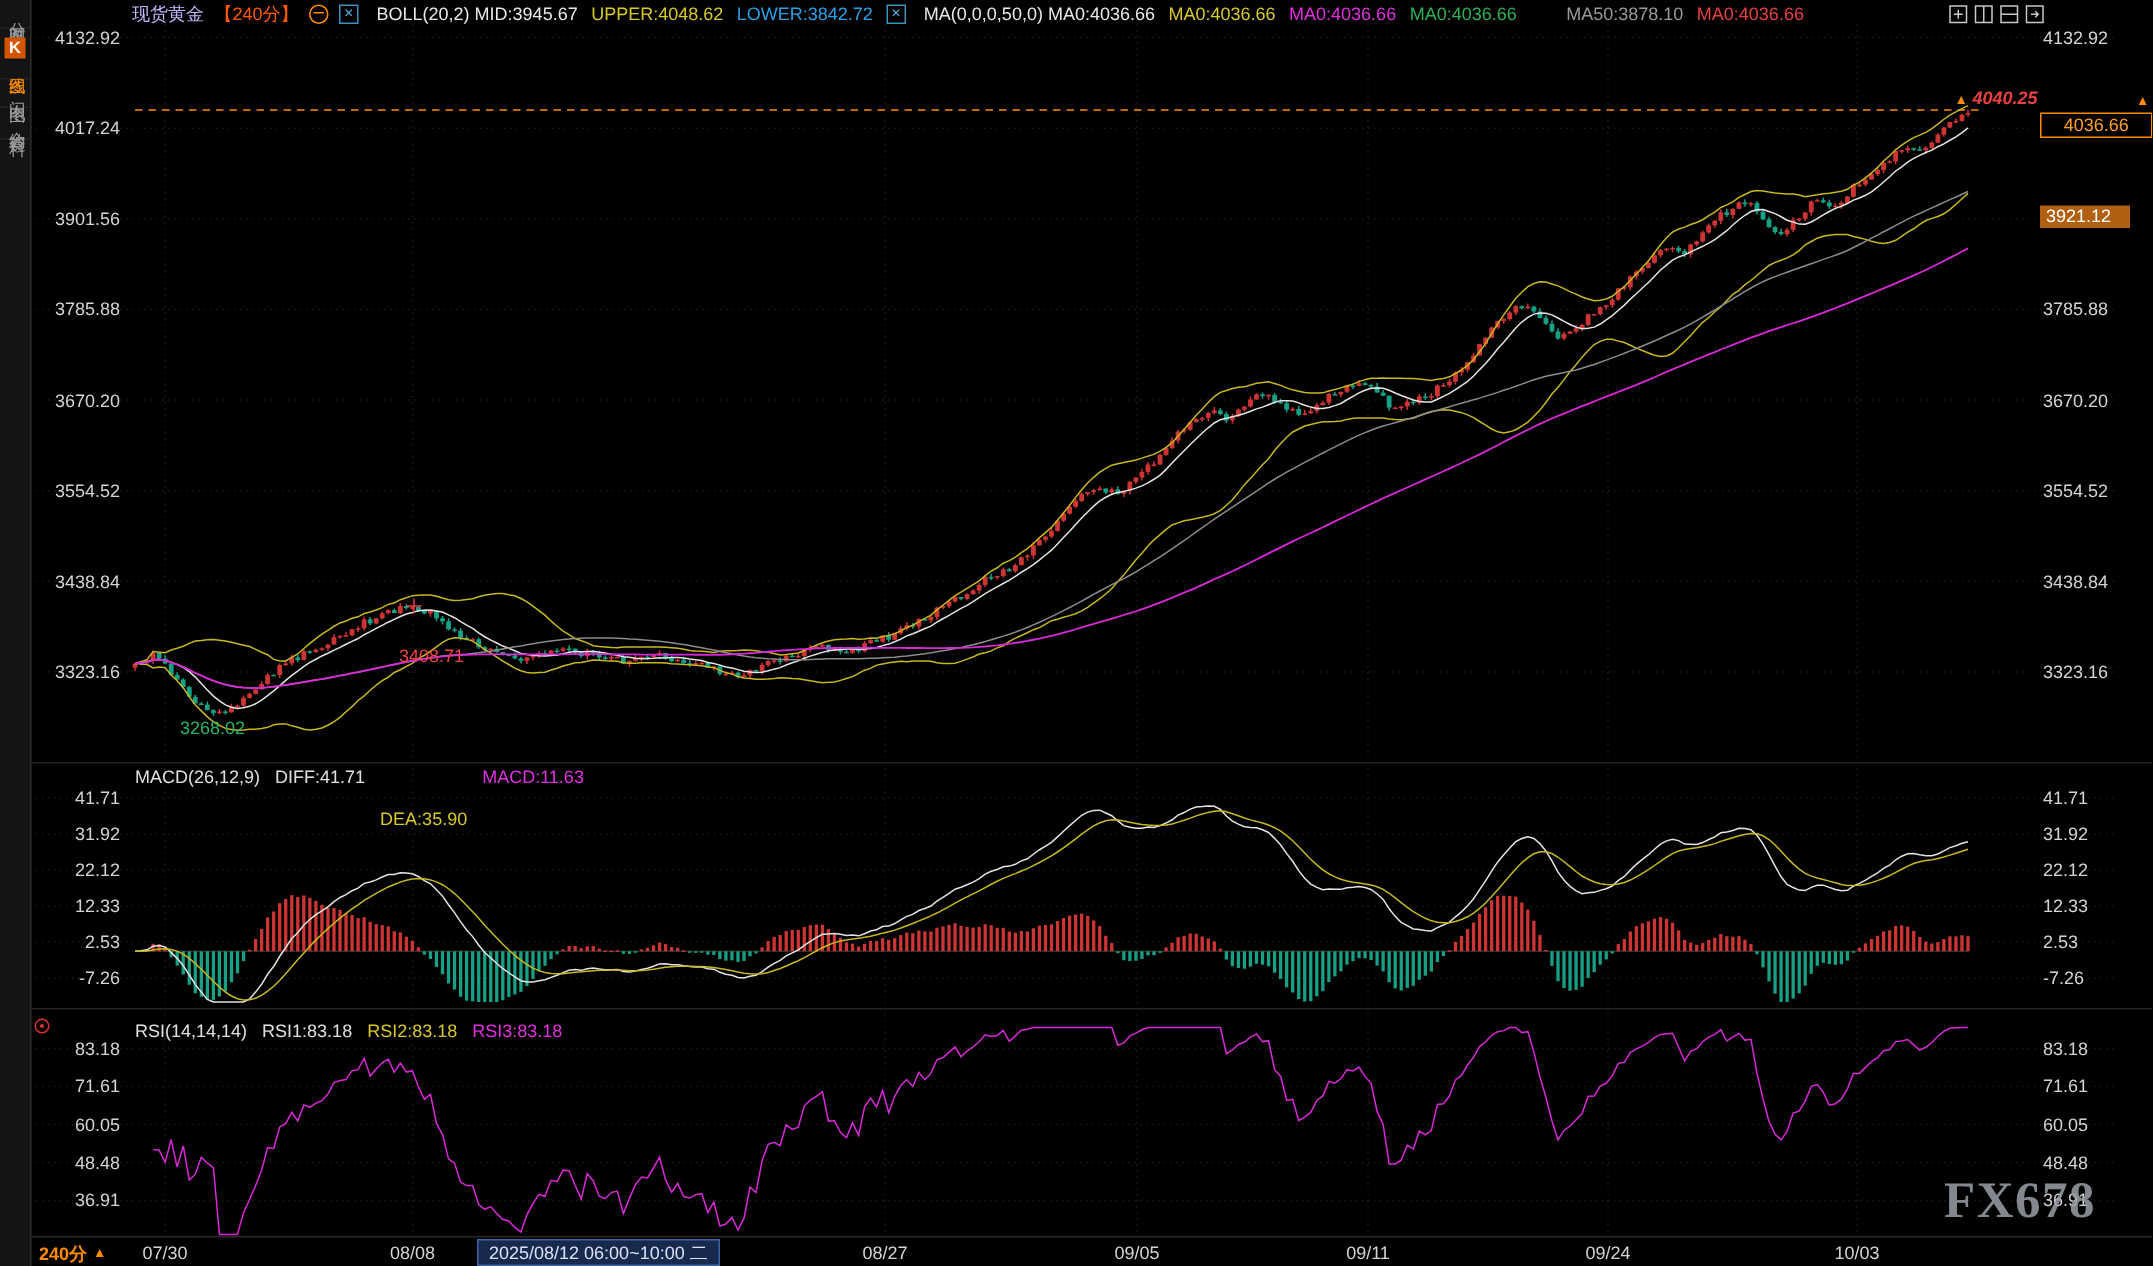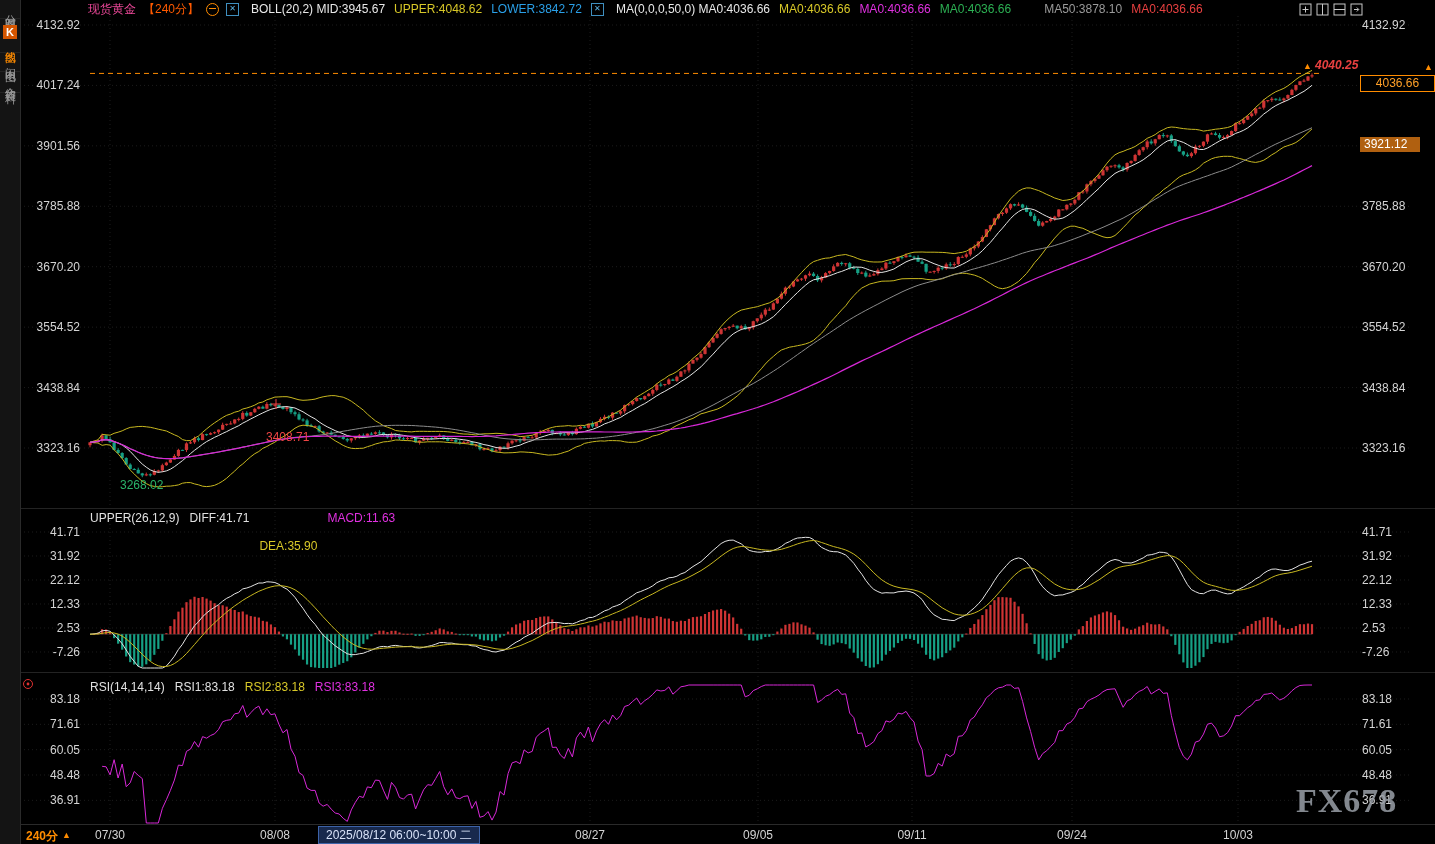--- a/index.html
+++ b/index.html
@@ -11,21 +11,21 @@
   .side-item{display:flex;flex-direction:column;align-items:center;padding:6px 0;
              border-bottom:1px solid #232323;cursor:pointer;}
   .vtext{writing-mode:vertical-rl;text-orientation:upright;font-size:11px;color:#9a9a9a;
          letter-spacing:2px;}
   .side-item.active .vtext{color:#ff8c00;}
   .kbadge{display:block;width:14px;height:14px;background:#d45500;color:#fff;font-size:11px;
           line-height:14px;text-align:center;margin-bottom:3px;font-weight:bold;}
   
   #header{position:absolute;left:88px;top:1px;height:16px;display:flex;align-items:center;
           gap:7px;font-size:12px;white-space:nowrap;z-index:5;}
-  .sym{color:#ec4899;text-align:center;}
+  .sym{color:#c4b5fd;text-align:center;}
   .period{color:#ff5a00;text-align:right;}
   .collapse{position:relative;display:inline-block;width:11px;height:11px;border:1px solid #ff8c00;
             border-radius:50%;cursor:pointer;}
   .collapse::after{content:"";position:absolute;left:2px;right:2px;top:4px;border-top:1px solid #ff8c00;}
   #legend{display:flex;align-items:center;gap:9px;}
   .mini-icon{display:inline-block;width:11px;height:11px;border:1px solid #3f8fbf;color:#5ab0e0;
              font-size:8px;line-height:10px;text-align:center;margin-right:3px;cursor:pointer;}
   
   #layout-icons{position:absolute;left:1299px;top:3px;display:flex;gap:4px;z-index:5;}
   #layout-icons svg{cursor:pointer;}
@@ -1125,21 +1125,21 @@
 
   <span id="ann-high">4040.25</span>
   <span id="last-high-arrow">▲</span>
   <span id="tag-last-arrow">▲</span>
   <span id="tag-last">4036.66</span>
   <span id="tag-mid">3921.12</span>
   <span id="ann-peak">3408.71</span>
   <span id="ann-low">3268.02</span>
 
   <div class="panel-head" style="left:90px;top:511px;">
-    <span style="color:#e0e0e0;">UPPER(26,12,9)</span>
+    <span style="color:#e0e0e0;">MACD(26,12,9)</span>
     <span style="color:#e0e0e0;">DIFF:41.71</span>
     <span style="color:#d8c828;margin-top:28px;">DEA:35.90</span>
     <span style="color:#e030e0;">MACD:11.63</span>
   </div>
 
   <svg id="rsi-circle" width="14" height="14">
     <circle cx="7" cy="7" r="4.5" fill="none" stroke="#e03030"></circle>
     <circle cx="7" cy="7" r="1.4" fill="#e03030"></circle>
   </svg>
   <div class="panel-head" style="left:90px;top:680px;">

